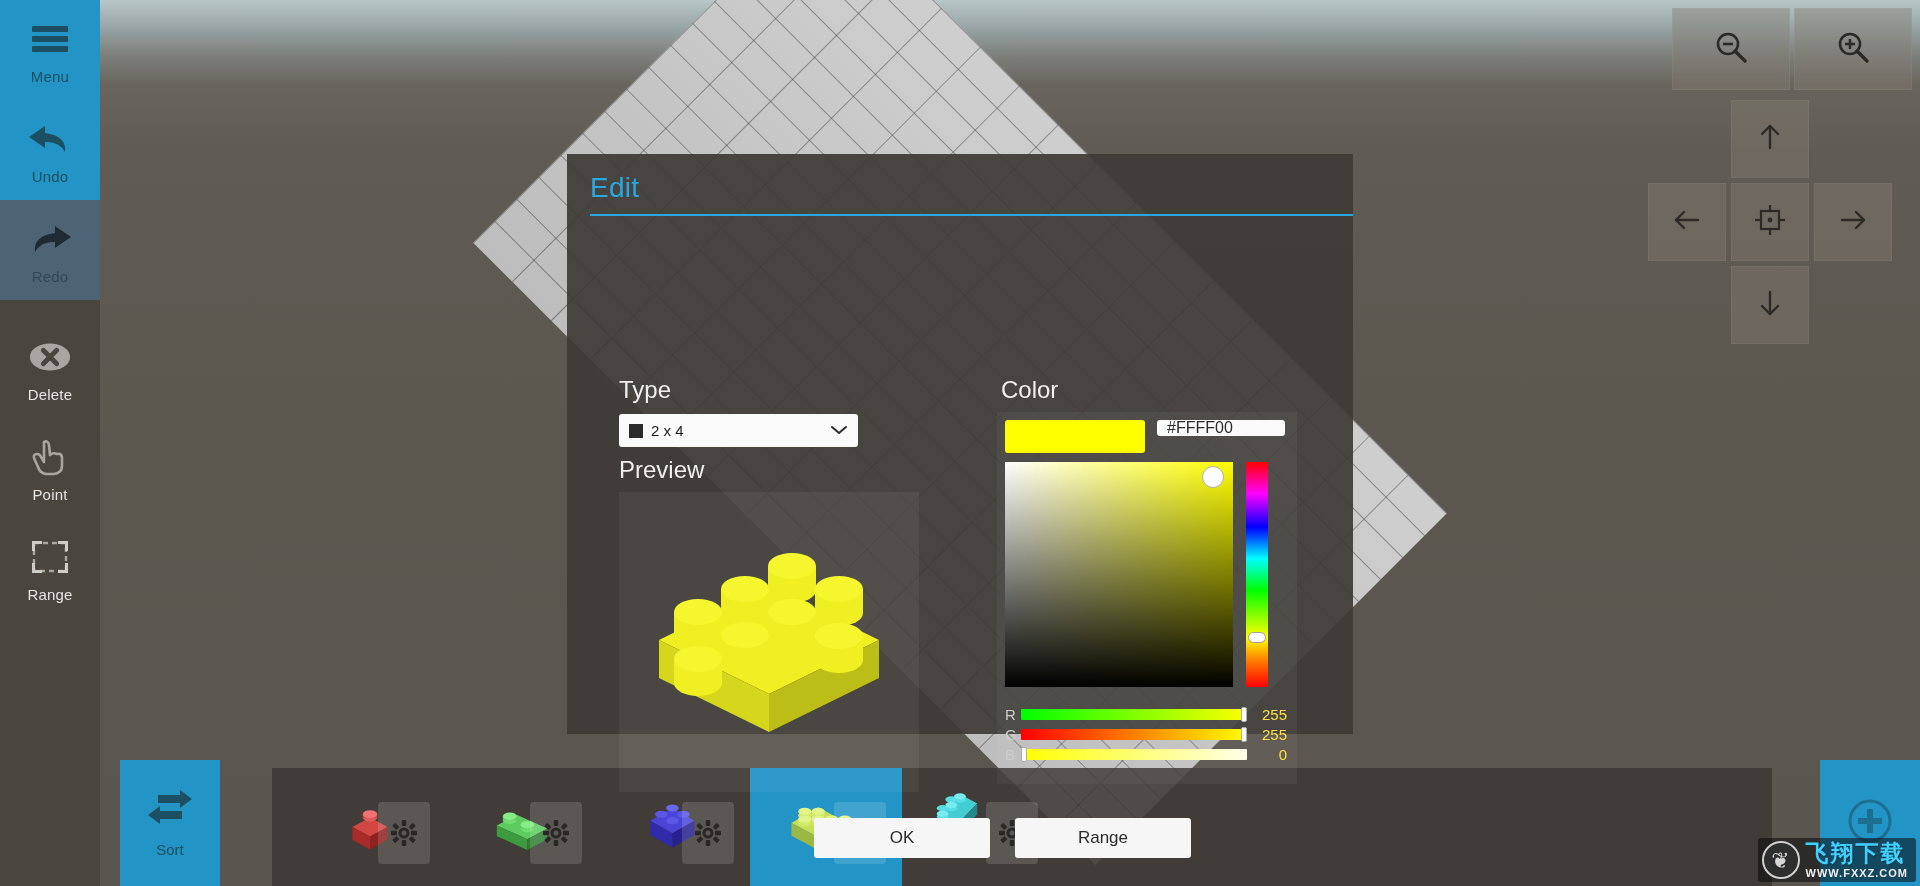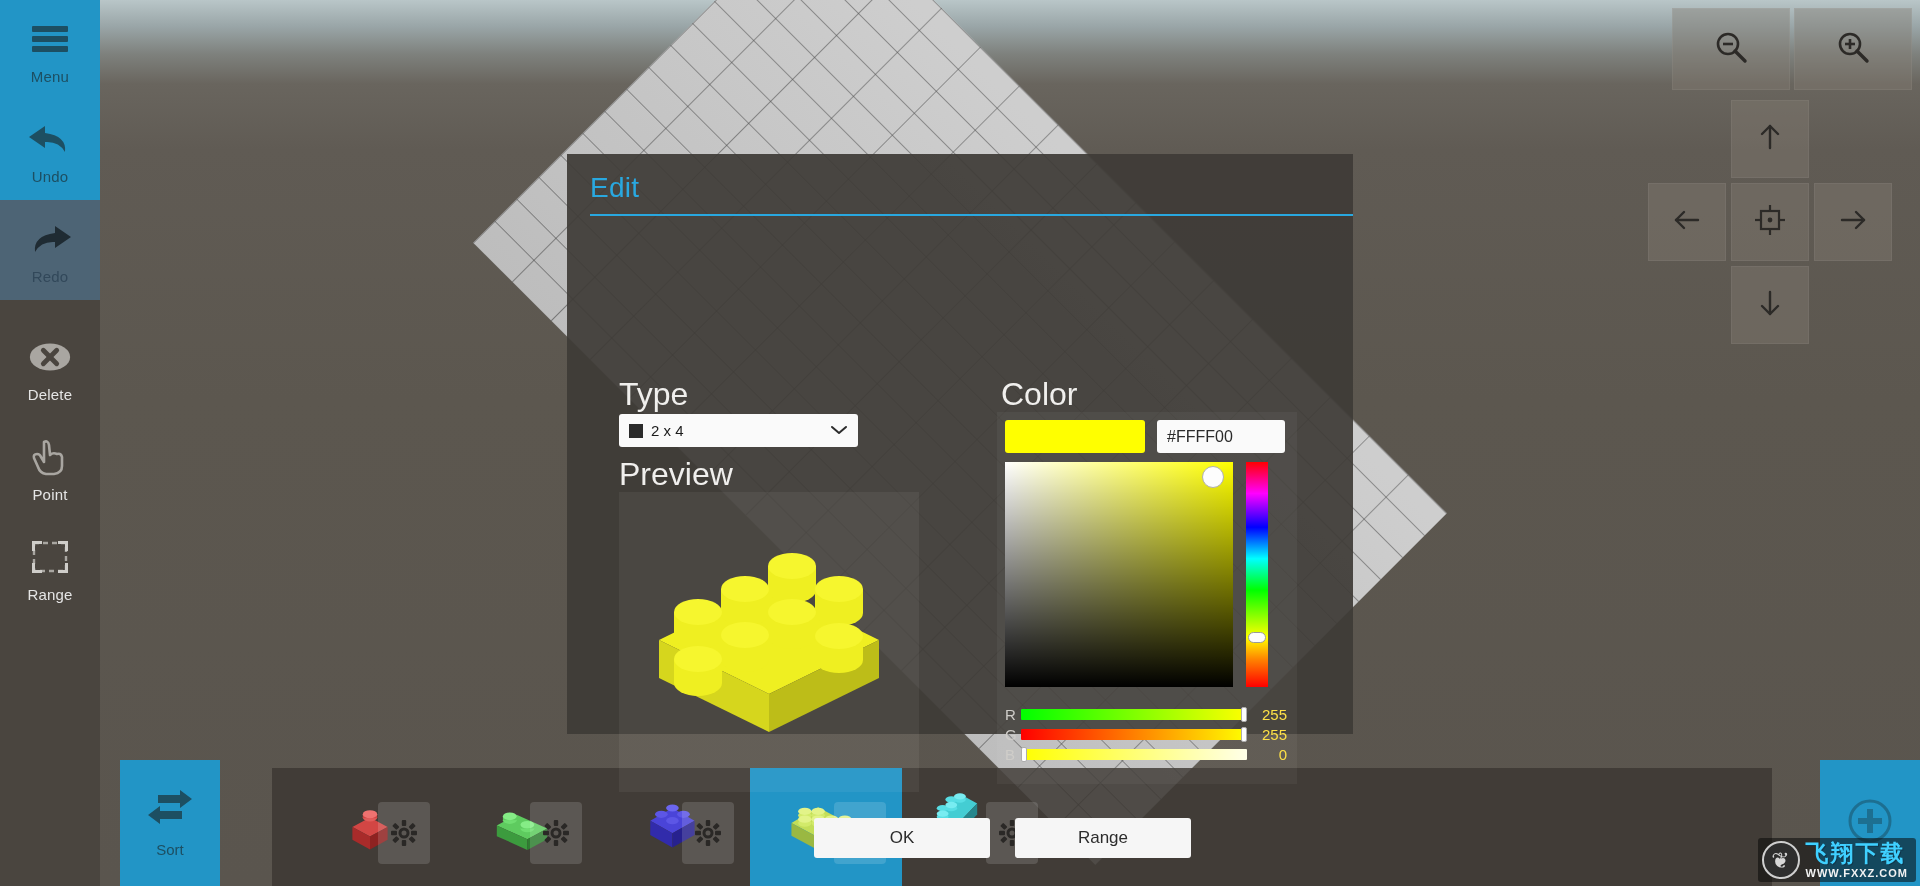--- a/index.html
+++ b/index.html
@@ -118,21 +118,21 @@
     background: rgba(62,59,55,.93);
     color:#e9e8e6;
   }
   .dlg-title {
     position:absolute; left:23px; top:18px;
     font-size:28px; color:#29a8e0; letter-spacing:.3px;
   }
   .dlg-rule {
     position:absolute; left:23px; right:0px; top:60px; height:2px; background:#29a8e0;
   }
-  .sec-label { position:absolute; font-size:32px; color:#f0efed; }
+  .sec-label { position:absolute; font-size:24px; color:#f0efed; }
   .lbl-type    { left:52px; top:222px; }
   .lbl-preview { left:52px; top:302px; }
   .lbl-color   { left:434px; top:222px; }
 
   .type-select {
     position:absolute; left:52px; top:260px; width:239px; height:33px;
     background:#fafafa; border-radius:3px;
     display:flex; align-items:center; padding:0 10px;
     font-size:15px; color:#1c1c1c; cursor:pointer;
   }
@@ -145,21 +145,21 @@
   }
 
   
   .color-panel { position:absolute; left:430px; top:258px; width:300px; height:372px;
                  background: rgba(255,255,255,.045); }
   .cur-color {
     position:absolute; left:438px; top:266px; width:140px; height:33px;
     background:#ffff00; border-radius:3px;
   }
   .hex-field {
-    position:absolute; left:590px; top:266px; width:128px; height:33px;
+    position:absolute; left:590px; top:266px; width:128px; height:16px;
     background:#fafafa; border-radius:3px;
     display:flex; align-items:center; padding:4px 10px;
     font-size:16px; color:#2a2a2a; cursor:text;
   }
   .sv-square {
     position:absolute; left:438px; top:308px; width:228px; height:225px;
     background:
       linear-gradient(to top, #000 0%, rgba(0,0,0,0) 100%),
       linear-gradient(to right, #ffffff 0%, #ffff00 100%);
     cursor:crosshair;

